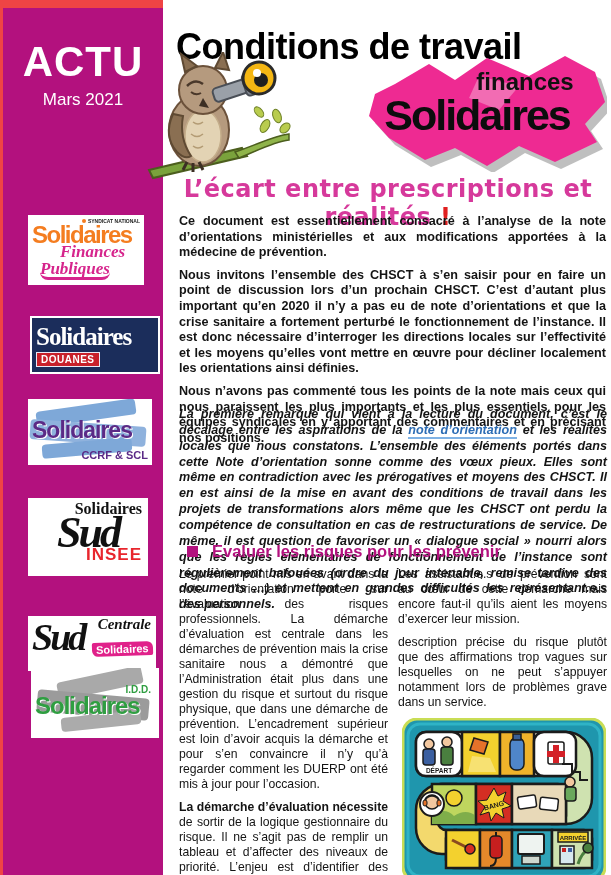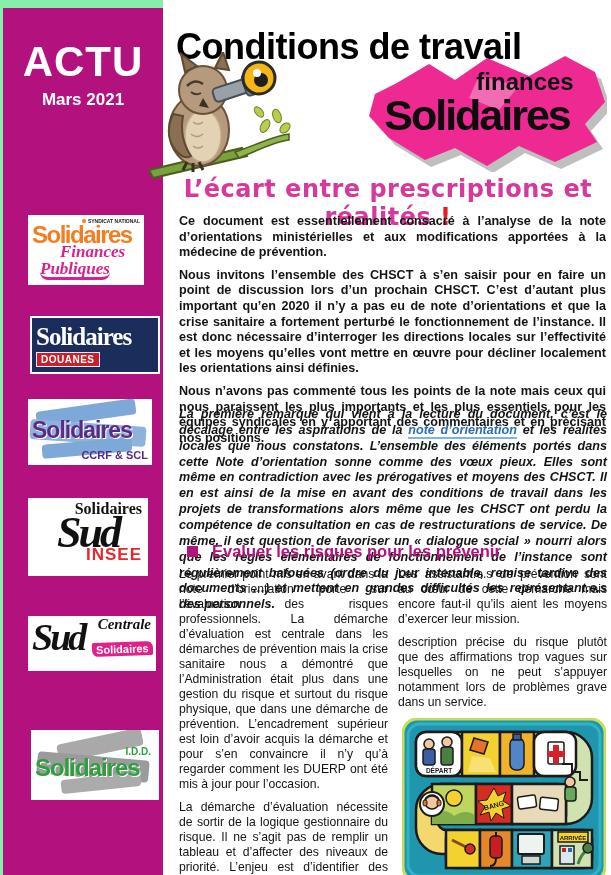--- a/index.html
+++ b/index.html
@@ -1,27 +1,27 @@
 <!DOCTYPE html>
 <html><head>
 <meta charset="utf-8">
 <style>
   * { margin:0; padding:0; box-sizing:border-box; }
   html,body { background:#ffffff; }
   .page {
     position:relative; width:611px; height:875px; overflow:hidden;
-    background:#86efac; font-family:"Liberation Sans", sans-serif; color:#1a1a1a;
+    background:#ef4444; font-family:"Liberation Sans", sans-serif; color:#1a1a1a;
   }
   
   .sidebar {
     position:absolute; left:3px; top:8px; width:160px; height:867px;
     background:#b3117e;
   }
   .masthead-title { text-align:center; margin-top:30px; color:#fff; font-size:42px; font-weight:900; letter-spacing:1px; }
-  .masthead-date { text-align:center; margin-top:4px; color:#fff; font-size:17px; font-weight:bold; }
+  .masthead-date { text-align:center; margin-top:4px; color:#fff; font-size:17px; font-weight:normal; }
   .logo-card { position:absolute; background:#fff; overflow:hidden; }
   
   .card-sfp { left:25px; top:207px; width:116px; height:70px; padding:3px 4px; }
   .sfp-small { font-size:5px; color:#222; text-align:right; font-weight:bold; }
   .sfp-small::before { content:""; display:inline-block; width:4px; height:4px; border-radius:50%; background:#f47d20; margin-right:2px; }
   .sfp-main { color:#f47d20; font-weight:900; font-size:24px; letter-spacing:-1.5px; line-height:0.9; text-shadow:1px 1px 0 #fff, -1px 1px 0 #fff; }
   .sfp-l2 { color:#d6248c; font-family:"Liberation Serif", serif; font-style:italic; font-weight:bold; font-size:17px; line-height:0.95; margin-left:28px; margin-top:-2px; }
   .sfp-l3 { color:#d6248c; font-family:"Liberation Serif", serif; font-style:italic; font-weight:bold; font-size:17px; line-height:0.95; margin-left:8px; border-bottom:3px solid #d6248c; display:inline-block; border-radius:0 0 8px 8px; }
   
   .card-douanes { left:27px; top:308px; width:130px; height:58px; background:#1b2d5b; border:2px solid #fff; padding:6px 4px 0 4px; }
@@ -39,21 +39,21 @@
   .card-sudinsee { left:25px; top:490px; width:120px; height:78px; padding:2px 6px; text-align:center; }
   .sudinsee-top { font-family:"Liberation Serif", serif; font-weight:900; font-size:16px; color:#111; text-align:right; }
   .sudinsee-main { font-family:"Liberation Serif", serif; font-style:italic; font-weight:900; font-size:44px; color:#111; line-height:0.85; margin-top:-4px; letter-spacing:-3px; }
   .sudinsee-sub { color:#e8262d; font-weight:900; font-size:17px; text-align:right; margin-top:-6px; letter-spacing:1px; }
   
   .card-sudcentrale { left:25px; top:608px; width:128px; height:55px; padding:4px; }
   .sc-main { position:absolute; left:4px; top:2px; font-family:"Liberation Serif", serif; font-style:italic; font-weight:900; font-size:38px; color:#111; letter-spacing:-3px; line-height:1; }
   .sc-l2 { position:absolute; right:5px; top:0; font-family:"Liberation Serif", serif; font-style:italic; font-weight:bold; font-size:15px; color:#111; }
   .sc-l3 { position:absolute; right:3px; top:26px; background:#e0218a; color:#fff; font-weight:900; font-size:11px; padding:1px 4px; transform:rotate(-2deg); border-radius:2px 6px 2px 6px; }
   
-  .card-idd { left:28px; top:722px; width:128px; height:70px; }
+  .card-idd { left:28px; top:660px; width:128px; height:70px; }
   .idd-b1 { left:26px; top:6px; width:86px; height:18px; background:#a9a9a9; transform:rotate(-12deg); }
   .idd-b2 { left:6px; top:26px; width:112px; height:22px; background:#9b9b9b; transform:rotate(5deg); }
   .idd-b3 { left:30px; top:46px; width:80px; height:14px; background:#ababab; transform:rotate(-6deg); }
   .idd-sub { position:absolute; right:8px; top:16px; color:#2f9e41; font-size:10px; font-weight:900; }
   .idd-main { position:absolute; left:4px; top:24px; color:#2f9e41; font-weight:900; font-size:24px; letter-spacing:-1px; text-shadow:1px 1px 0 #fff; }
   
   .main { position:absolute; left:163px; top:0; width:448px; height:875px; background:#fff; }
   .doc-title { position:absolute; left:13px; top:26px; font-size:36px; font-weight:900; color:#000; letter-spacing:-0.5px; }
   .owl { position:absolute; left:-16px; top:52px; }
   .sf-logo { position:absolute; left:196px; top:46px; }
@@ -66,21 +66,21 @@
   .banner { position:absolute; left:7px; top:367px; width:283px; height:32px; background:#b3117e;
     color:#fff; font-size:19px; font-weight:900; line-height:32px; padding-left:16px; }
   .lead { position:absolute; left:16px; top:407px; width:428px; font-style:italic; font-weight:bold;
     font-size:12.6px; line-height:1.26; text-align:justify; color:#141414; }
   .lead a { color:#2d6db5; text-decoration:none; border-bottom:2px solid #7fb2e5; cursor:pointer; }
   .section-head { position:absolute; left:24px; top:542px; color:#b3117e; font-size:16.5px; font-weight:900; display:flex; align-items:center; }
   .section-head .sq { width:11px; height:11px; background:#b3117e; margin-right:14px; display:inline-block; }
   .columns { position:absolute; left:16px; top:567px; width:428px; display:flex; gap:10px; }
   .col { width:209px; font-size:12.2px; line-height:1.23; text-align:justify; color:#141414; }
   .col p { margin-bottom:8px; }
-  .col b { font-weight:400; }
+  .col b { font-weight:700; }
   .illus { margin-top:6px; margin-left:4px; display:block; }
   svg text { font-family:"Liberation Sans", sans-serif; }
 </style>
 </head>
 <body>
 
 <div class="page">
 
   <div class="sidebar">
     <div class="masthead-title">ACTU</div>

